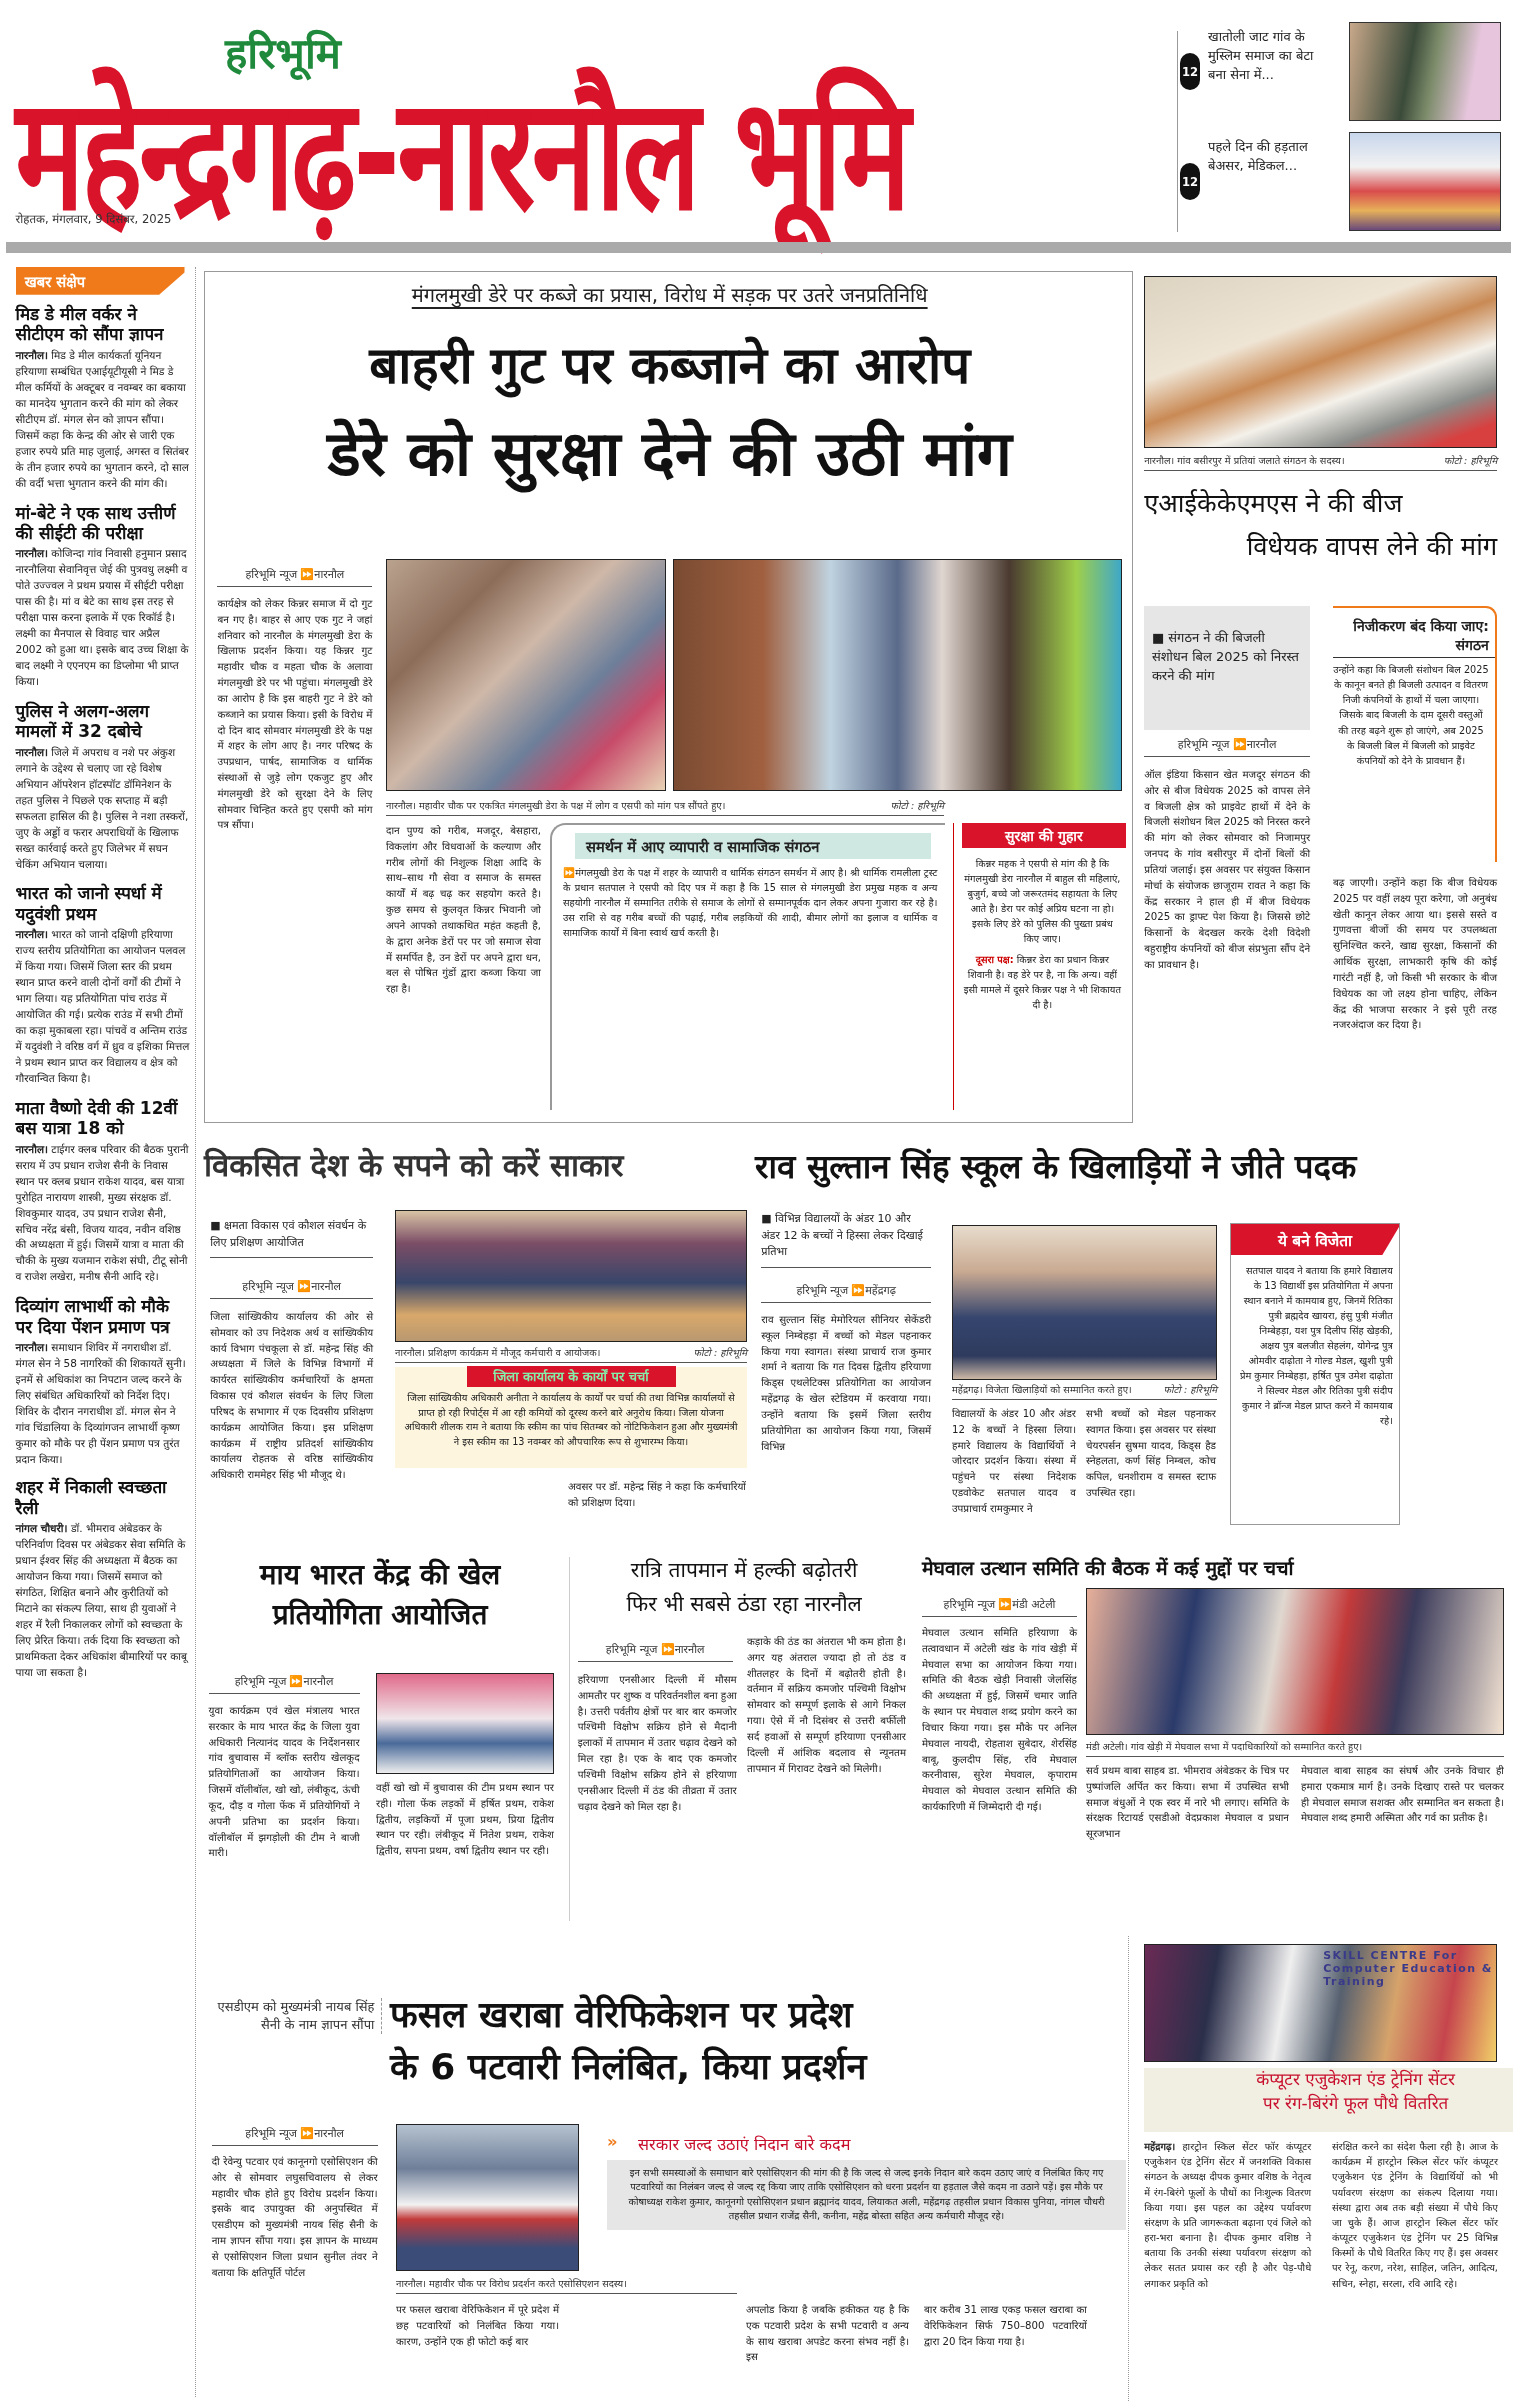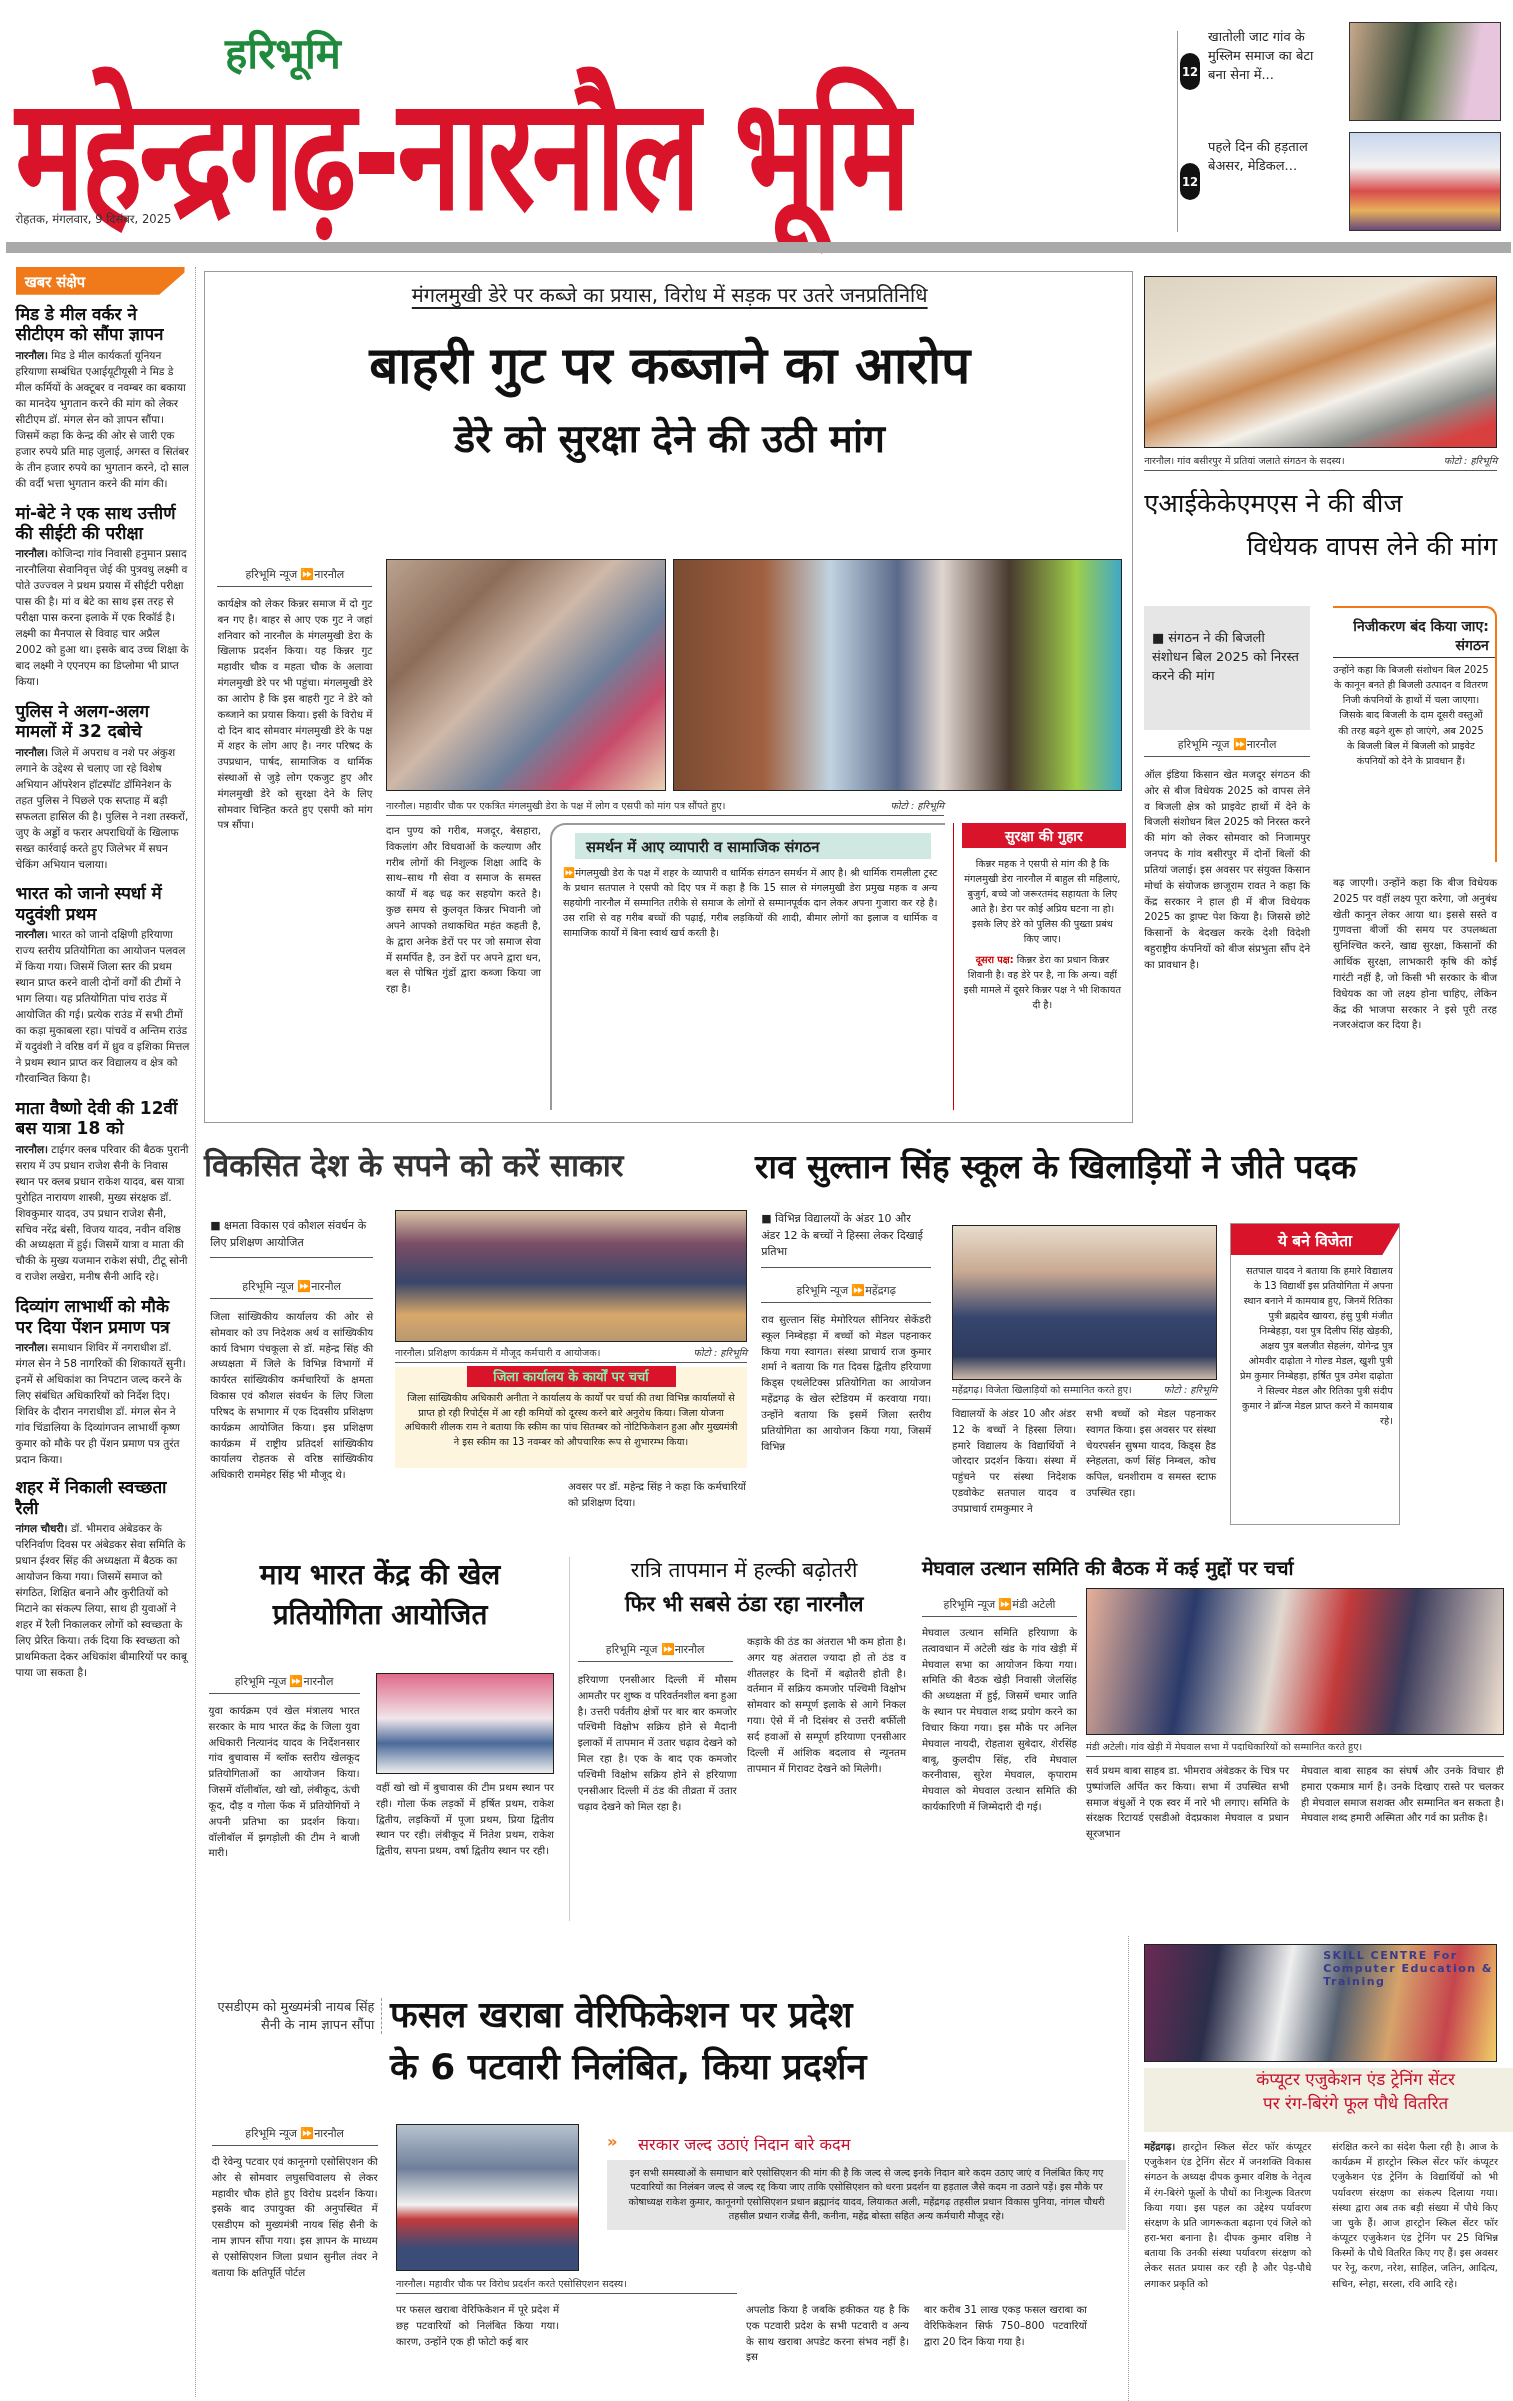--- a/index.html
+++ b/index.html
@@ -99,21 +99,21 @@
   <div class="brief" style="margin-top:6.2px">
     <h3>शहर में निकाली स्वच्छता रैली</h3>
     <p><b>नांगल चौधरी।</b> <span>डॉ. भीमराव अंबेडकर के परिनिर्वाण दिवस पर अंबेडकर सेवा समिति के प्रधान ईश्वर सिंह की अध्यक्षता में बैठक का आयोजन किया गया। जिसमें समाज को संगठित, शिक्षित बनाने और कुरीतियों को मिटाने का संकल्प लिया, साथ ही युवाओं ने शहर में रैली निकालकर लोगों को स्वच्छता के लिए प्रेरित किया। तर्क दिया कि स्वच्छता को प्राथमिकता देकर अधिकांश बीमारियों पर काबू पाया जा सकता है।</span></p>
   </div>
 </div>
 <div class="abs colsep"></div>
 
 <div class="abs box" style="left:204px;top:271px;width:929px;height:852px">
   <div class="abs head" style="left:7.7px;top:62px;width:914px;font-size:51px">बाहरी गुट पर कब्जाने का आरोप</div>
   <div class="abs kicker" style="left:7.7px;top:9.3px;width:914px">मंगलमुखी डेरे पर कब्जे का प्रयास, विरोध में सड़क पर उतरे जनप्रतिनिधि</div>
-  <div class="abs head" style="left:7.7px;top:143px;width:914px;font-size:39px">डेरे को सुरक्षा देने की उठी मांग</div>
+  <div class="abs head" style="left:7.7px;top:143px;width:914px;font-size:62px">डेरे को सुरक्षा देने की उठी मांग</div>
 
   <div class="abs byline" style="left:12.4px;top:294px;width:155px;text-align:center">हरिभूमि न्यूज ⏩नारनौल</div>
   <div class="abs body" style="left:12.4px;top:324px;width:155px">कार्यक्षेत्र को लेकर किन्नर समाज में दो गुट बन गए है। बाहर से आए एक गुट ने जहां शनिवार को नारनौल के मंगलमुखी डेरा के खिलाफ प्रदर्शन किया। यह किन्नर गुट महावीर चौक व महता चौक के अलावा मंगलमुखी डेरे पर भी पहुंचा। मंगलमुखी डेरे का आरोप है कि इस बाहरी गुट ने डेरे को कब्जाने का प्रयास किया। इसी के विरोध में दो दिन बाद सोमवार मंगलमुखी डेरे के पक्ष में शहर के लोग आए है। नगर परिषद के उपप्रधान, पार्षद, सामाजिक व धार्मिक संस्थाओं से जुड़े लोग एकजुट हुए और मंगलमुखी डेरे को सुरक्षा देने के लिए सोमवार चिन्हित करते हुए एसपी को मांग पत्र सौंपा।</div>
 
   <div class="abs photo ph-crowd" style="left:181px;top:287px;width:280px;height:232px"></div>
   <div class="abs photo ph-office" style="left:468px;top:287px;width:449px;height:232px"></div>
   <div class="abs cap" style="left:181px;top:527px;width:558px">
     <span>नारनौल। महावीर चौक पर एकत्रित मंगलमुखी डेरा के पक्ष में लोग व एसपी को मांग पत्र सौंपते हुए।</span>
     <i>फोटो : हरिभूमि</i>
   </div>
@@ -193,21 +193,21 @@
   <div class="abs head" style="left:0;top:0;width:352px;font-size:28px">माय भारत केंद्र की खेल</div>
   <div class="abs head" style="left:0;top:40px;width:352px;font-size:28px">प्रतियोगिता आयोजित</div>
   <div class="abs byline" style="left:4.6px;top:116px;width:151px;text-align:center">हरिभूमि न्यूज ⏩नारनौल</div>
   <div class="abs body" style="left:4.6px;top:146px;width:151px">युवा कार्यक्रम एवं खेल मंत्रालय भारत सरकार के माय भारत केंद्र के जिला युवा अधिकारी नित्यानंद यादव के निर्देशनसार गांव बुचावास में ब्लॉक स्तरीय खेलकूद प्रतियोगिताओं का आयोजन किया। जिसमें वॉलीबॉल, खो खो, लंबीकूद, ऊंची कूद, दौड़ व गोला फेंक में प्रतियोगियों ने अपनी प्रतिभा का प्रदर्शन किया। वॉलीबॉल में झगड़ोली की टीम ने बाजी मारी।</div>
   <div class="abs photo ph-hall" style="left:172px;top:116px;width:178px;height:101px"></div>
   <div class="abs body" style="left:172px;top:223px;width:178px">वहीं खो खो में बुचावास की टीम प्रथम स्थान पर रही। गोला फेंक लड़कों में हर्षित प्रथम, राकेश द्वितीय, लड़कियों में पूजा प्रथम, प्रिया द्वितीय स्थान पर रही। लंबीकूद में नितेश प्रथम, राकेश द्वितीय, सपना प्रथम, वर्षा द्वितीय स्थान पर रही।</div>
 </div>
 
 <div class="abs" style="left:569px;top:1557px;width:341px;height:364px;border-left:0.8px solid #ccc">
   <div class="abs head" style="left:7.7px;top:0;width:333px;font-size:21px;font-weight:normal">रात्रि तापमान में हल्की बढ़ोतरी</div>
-  <div class="abs head" style="left:7.7px;top:34px;width:333px;font-size:21px;font-weight:bold">फिर भी सबसे ठंडा रहा नारनौल</div>
+  <div class="abs head" style="left:7.7px;top:34px;width:333px;font-size:21px;font-weight:normal">फिर भी सबसे ठंडा रहा नारनौल</div>
   <div class="abs byline" style="left:7.7px;top:84px;width:155px;text-align:center">हरिभूमि न्यूज ⏩नारनौल</div>
   <div class="abs body" style="left:7.7px;top:115px;width:159px">हरियाणा एनसीआर दिल्ली में मौसम आमतौर पर शुष्क व परिवर्तनशील बना हुआ है। उत्तरी पर्वतीय क्षेत्रों पर बार बार कमजोर पश्चिमी विक्षोभ सक्रिय होने से मैदानी इलाकों में तापमान में उतार चढ़ाव देखने को मिल रहा है। एक के बाद एक कमजोर पश्चिमी विक्षोभ सक्रिय होने से हरियाणा एनसीआर दिल्ली में ठंड की तीव्रता में उतार चढ़ाव देखने को मिल रहा है।</div>
   <div class="abs body" style="left:177px;top:77px;width:159px">कड़ाके की ठंड का अंतराल भी कम होता है। अगर यह अंतराल ज्यादा हो तो ठंड व शीतलहर के दिनों में बढ़ोतरी होती है। वर्तमान में सक्रिय कमजोर पश्चिमी विक्षोभ सोमवार को सम्पूर्ण इलाके से आगे निकल गया। ऐसे में नौ दिसंबर से उत्तरी बर्फीली सर्द हवाओं से सम्पूर्ण हरियाणा एनसीआर दिल्ली में आंशिक बदलाव से न्यूनतम तापमान में गिरावट देखने को मिलेगी।</div>
 </div>
 
 <div class="abs" style="left:922px;top:1557px;width:589px;height:364px">
   <div class="abs head" style="left:0;top:0;width:589px;font-size:19.4px;text-align:left">मेघवाल उत्थान समिति की बैठक में कई मुद्दों पर चर्चा</div>
   <div class="abs byline" style="left:0;top:39px;width:155px;text-align:center">हरिभूमि न्यूज ⏩मंडी अटेली</div>
   <div class="abs body" style="left:0;top:68px;width:155px">मेघवाल उत्थान समिति हरियाणा के तत्वावधान में अटेली खंड के गांव खेड़ी में मेघवाल सभा का आयोजन किया गया। समिति की बैठक खेड़ी निवासी जेलसिंह की अध्यक्षता में हुई, जिसमें चमार जाति के स्थान पर मेघवाल शब्द प्रयोग करने का विचार किया गया। इस मौके पर अनिल मेघवाल नायदी, रोहताश सुबेदार, शेरसिंह बाबू, कुलदीप सिंह, रवि मेघवाल करनीवास, सुरेश मेघवाल, कृपाराम मेघवाल को मेघवाल उत्थान समिति की कार्यकारिणी में जिम्मेदारी दी गई।</div>
   <div class="abs photo ph-garland" style="left:164px;top:31px;width:418px;height:147px"></div>

